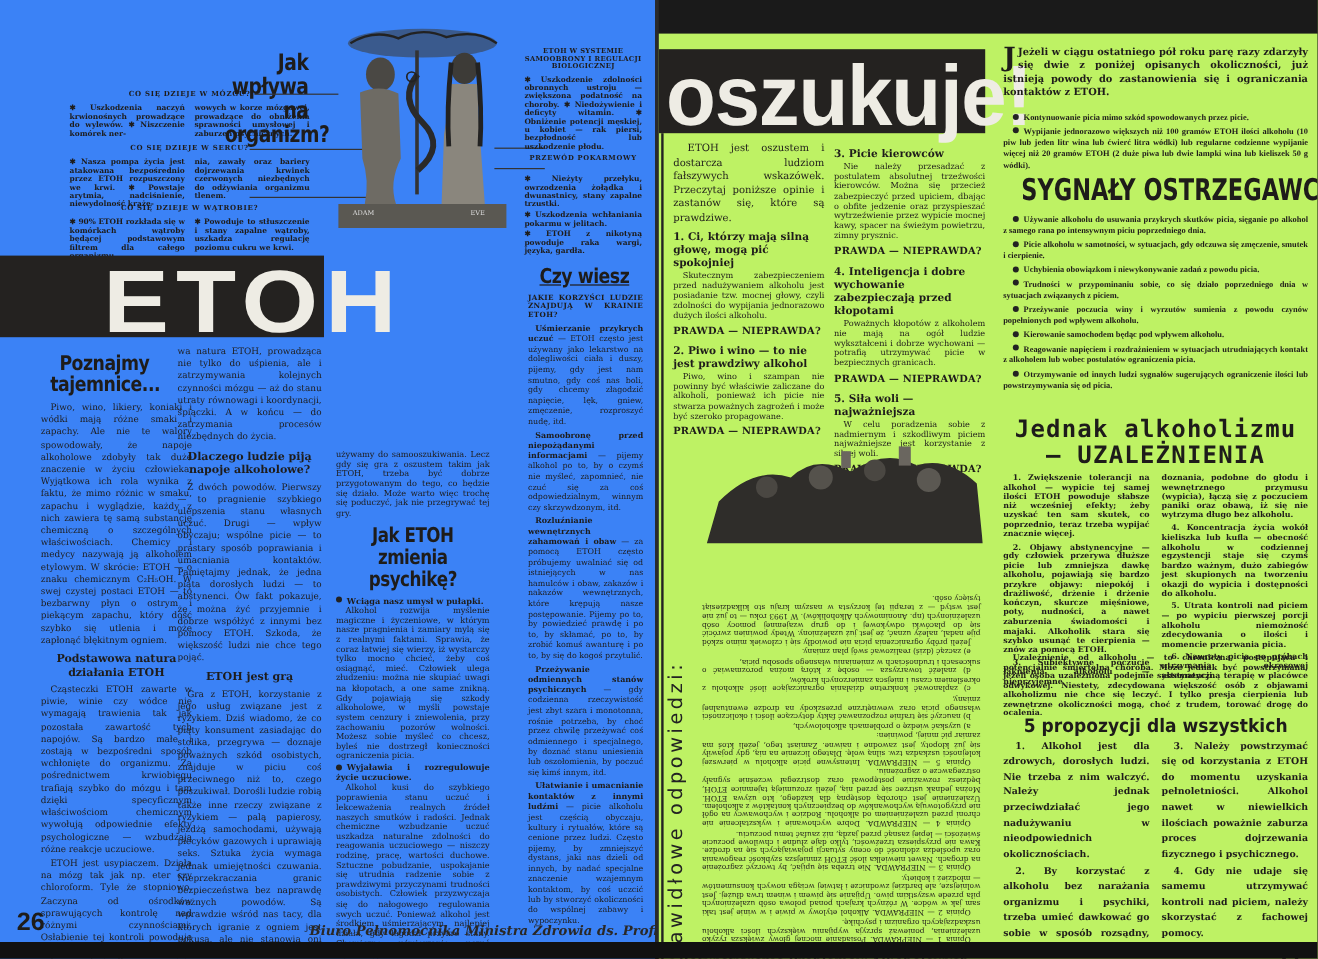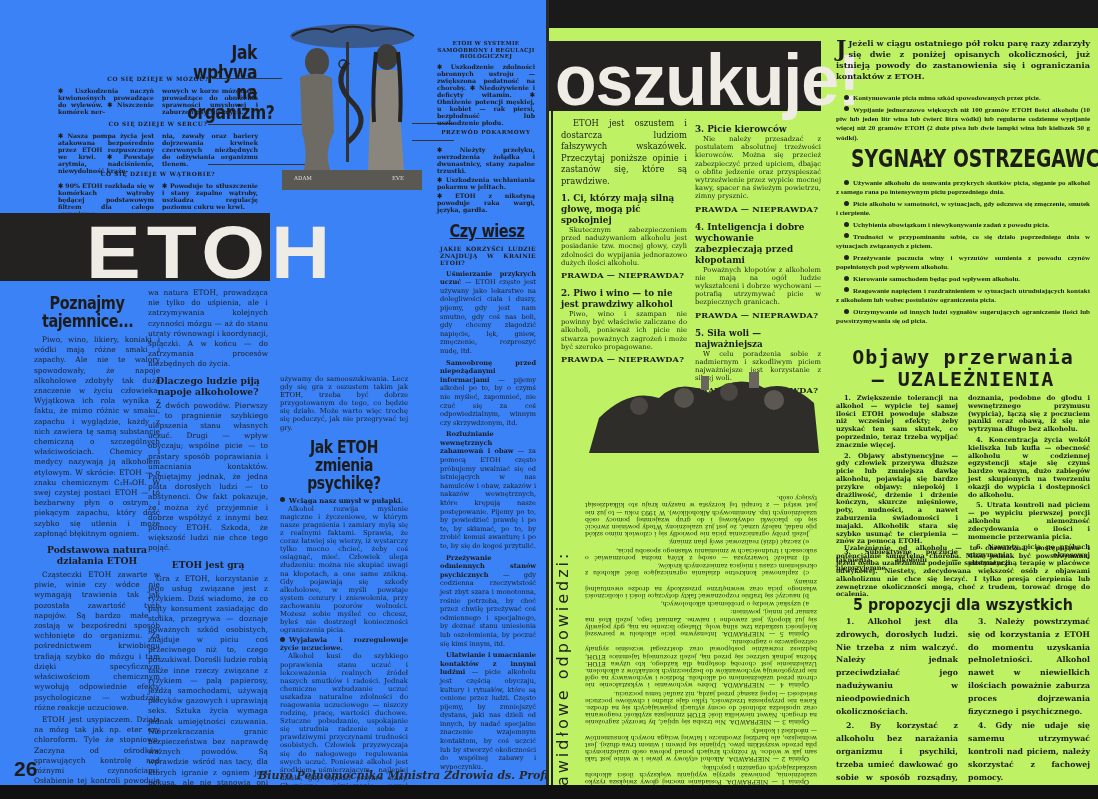--- a/index.html
+++ b/index.html
@@ -245,21 +245,21 @@
     <p><span class="bullet"></span><span>Picie alkoholu w samotności, w sytuacjach, gdy odczuwa się zmęczenie, smutek i cierpienie.</span></p>
     <p><span class="bullet"></span><span>Uchybienia obowiązkom i niewykonywanie zadań z powodu picia.</span></p>
     <p><span class="bullet"></span><span>Trudności w przypominaniu sobie, co się działo poprzedniego dnia w sytuacjach związanych z piciem.</span></p>
     <p><span class="bullet"></span><span>Przeżywanie poczucia winy i wyrzutów sumienia z powodu czynów popełnionych pod wpływem alkoholu.</span></p>
     <p><span class="bullet"></span><span>Kierowanie samochodem będąc pod wpływem alkoholu.</span></p>
     <p><span class="bullet"></span><span>Reagowanie napięciem i rozdrażnieniem w sytuacjach utrudniających kontakt z alkoholem lub wobec postulatów ograniczenia picia.</span></p>
     <p><span class="bullet"></span><span>Otrzymywanie od innych ludzi sygnałów sugerujących ograniczenie ilości lub powstrzymywania się od picia.</span></p>
   </div>
 
   <div class="abs" style="left:287px;top:318px;width:254px;text-align:center;font-family:'DejaVu Sans Mono',monospace;font-weight:bold;font-size:20px;line-height:22px;letter-spacing:1px;">
-    <div>Objawy przerwania</div>
+    <div>Jednak alkoholizmu</div>
     <div>— UZALEŻNIENIA</div>
   </div>
 
   <div class="abs num-list" style="left:287px;top:367px;width:122px;">
     <p>1. Zwiększenie tolerancji na alkohol — wypicie tej samej ilości ETOH powoduje słabsze niż wcześniej efekty; żeby uzyskać ten sam skutek, co poprzednio, teraz trzeba wypijać znacznie więcej.</p>
     <p>2. Objawy abstynencyjne — gdy człowiek przerywa dłuższe picie lub zmniejsza dawkę alkoholu, pojawiają się bardzo przykre objawy: niepokój i drażliwość, drżenie i drżenie kończyn, skurcze mięśniowe, poty, nudności, a nawet zaburzenia świadomości i majaki. Alkoholik stara się szybko usunąć te cierpienia — znów za pomocą ETOH.</p>
     <p>3. Subiektywne poczucie łaknienia alkoholu — nieprzyjemne</p>
   </div>
   <div class="abs num-list" style="left:419px;top:367px;width:122px;">
     <p style="text-indent:0">doznania, podobne do głodu i wewnętrznego przymusu (wypicia), łączą się z poczuciem paniki oraz obawą, iż się nie wytrzyma długo bez alkoholu.</p>

